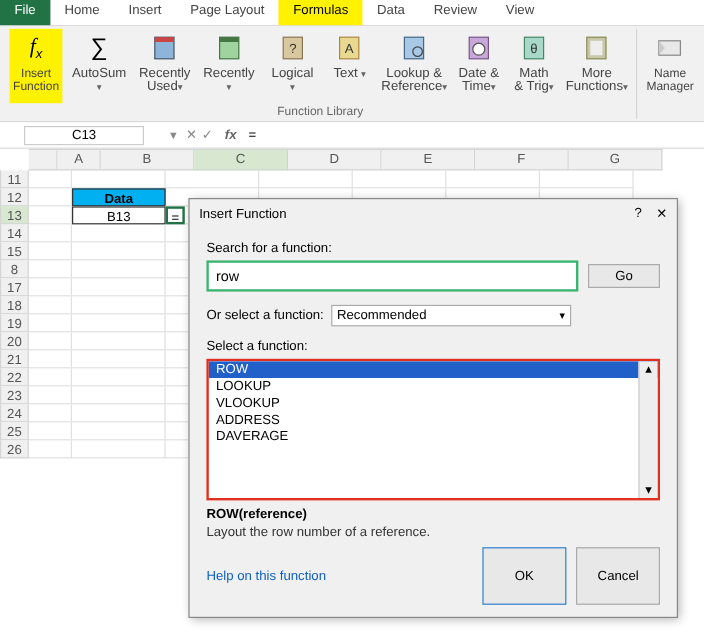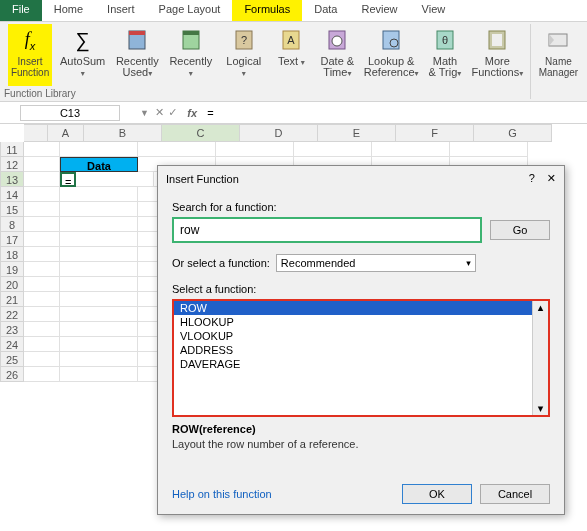--- a/index.html
+++ b/index.html
@@ -5,21 +5,21 @@
 *{margin:0;padding:0;box-sizing:border-box;font-family:"Segoe UI",Tahoma,sans-serif;font-size:11px}
 body{background:#fff;width:587px;height:531px;overflow:hidden;position:relative}
 .ribbon-tabs{display:flex;height:22px;background:#fff;border-bottom:1px solid #d4d4d4}
 .tab{padding:3px 12px;color:#444;cursor:pointer}
 .tab.file{background:#217346;color:#fff;font-weight:400}
 .tab.active{background:#fff200;color:#000}
 .ribbon-body{background:#f1f1f1;height:80px;display:flex;border-bottom:1px solid #d4d4d4;padding:2px 4px}
 .rgroup{display:flex;flex-direction:column;align-items:center;border-right:1px solid #d4d4d4;padding:0 4px;position:relative}
 .rgroup.last{border-right:none}
 .rgroup-items{display:flex;gap:2px;height:62px}
-.rgroup-label{font-size:10px;color:#666;text-align:left;position:absolute;bottom:0;left:0;right:0}
+.rgroup-label{font-size:10px;color:#666;text-align:center;position:absolute;bottom:0;left:0;right:0}
 .rbtn{display:flex;flex-direction:column;align-items:center;justify-content:flex-start;padding:2px 4px;cursor:pointer;min-width:44px}
 .rbtn .ico{width:28px;height:28px;margin-bottom:2px;display:flex;align-items:center;justify-content:center}
 .rbtn .lbl{font-size:10px;text-align:center;line-height:11px;color:#444}
 .rbtn.highlight{background:#fff200}
 .dd{font-size:8px;color:#666}
 .formula-bar{display:flex;align-items:center;height:22px;border-bottom:1px solid #d4d4d4;background:#fff}
 .namebox{width:100px;text-align:center;border:1px solid #ccc;margin:0 20px;background:#fff;padding:1px}
 .fb-btns{display:flex;gap:4px;padding:0 6px;color:#888}
 .fb-btns span{cursor:pointer}
 .fx{font-style:italic;font-weight:bold;color:#666;padding:0 4px}
@@ -49,21 +49,21 @@
 .cat-sel{flex:1;max-width:200px;border:1px solid #aaa;background:#fff;padding:2px 4px;font-size:11px;display:flex;justify-content:space-between;align-items:center}
 .fn-list{border:2.5px solid #e03020;background:#fff;height:118px;overflow:hidden;position:relative;margin-bottom:6px}
 .fn-item{padding:1px 6px;font-size:11px}
 .fn-item.sel{background:#2060c8;color:#fff}
 .fn-sb{position:absolute;right:0;top:0;bottom:0;width:16px;background:#eee;display:flex;flex-direction:column;justify-content:space-between;align-items:center;font-size:9px;border-left:1px solid #ccc}
 .fn-desc .sig{font-weight:bold;font-size:11px;margin-bottom:3px}
 .fn-desc .txt{font-size:11px;color:#333}
 .dlg-foot{position:absolute;bottom:10px;left:14px;right:14px;display:flex;justify-content:space-between;align-items:center}
 .help-link{color:#1060c0;font-size:11px;cursor:pointer}
 .dlg-btns{display:flex;gap:8px}
-.dlg-btn{width:70px;padding:3px;background:#e8e8e8;border:1px solid #aaa;text-align:center;cursor:pointer;font-size:11px}
+.dlg-btn{width:70px;padding:17px;background:#e8e8e8;border:1px solid #aaa;text-align:center;cursor:pointer;font-size:11px}
 .dlg-btn.primary{border:1.5px solid #3080d0}
 svg{display:block}
 </style>
 </head>
 <body>
 
 <div class="ribbon-tabs">
  <div class="tab file">File</div>
  <div class="tab">Home</div>
  <div class="tab">Insert</div>
@@ -123,36 +123,36 @@
             <svg width="24" height="24">
               <rect x="4" y="3" width="16" height="18" fill="#e8d890" stroke="#a84"></rect>
               <text x="12" y="16" font-size="11" text-anchor="middle" fill="#333">A</text>
             </svg>
           </div>
     <div class="lbl"><span>Text</span> <span class="dd">▾</span></div>
    </div>
    <div class="rbtn">
     <div class="ico">
             <svg width="24" height="24">
+              <rect x="4" y="3" width="16" height="18" fill="#a8c8e8" stroke="#468"></rect>
+              <circle cx="15" cy="15" r="4" fill="none" stroke="#444"></circle>
+            </svg>
+          </div>
+    <div class="lbl"><span style="white-space:pre-line">Lookup &amp;
+Reference</span><span class="dd">▾</span></div>
+   </div>
+   <div class="rbtn">
+    <div class="ico">
+            <svg width="24" height="24">
               <rect x="4" y="3" width="16" height="18" fill="#c8a8d8" stroke="#758"></rect>
               <circle cx="12" cy="13" r="5" fill="#fff" stroke="#555"></circle>
             </svg>
           </div>
     <div class="lbl"><span style="white-space:pre-line">Date &amp;
 Time</span><span class="dd">▾</span></div>
-   </div>
-   <div class="rbtn">
-    <div class="ico">
-            <svg width="24" height="24">
-              <rect x="4" y="3" width="16" height="18" fill="#a8c8e8" stroke="#468"></rect>
-              <circle cx="15" cy="15" r="4" fill="none" stroke="#444"></circle>
-            </svg>
-          </div>
-    <div class="lbl"><span style="white-space:pre-line">Lookup &amp;
-Reference</span><span class="dd">▾</span></div>
    </div>
    <div class="rbtn">
     <div class="ico">
             <svg width="24" height="24">
               <rect x="4" y="3" width="16" height="18" fill="#a8d8c8" stroke="#486"></rect>
               <text x="12" y="16" font-size="10" text-anchor="middle" fill="#333">θ</text>
             </svg>
           </div>
     <div class="lbl"><span style="white-space:pre-line">Math
 &amp; Trig</span><span class="dd">▾</span></div>
@@ -225,20 +225,21 @@
         <div class="cell th" style="width: 78px;">Data</div>
         <div class="cell" style="width: 78px;"></div>
         <div class="cell" style="width: 78px;"></div>
         <div class="cell" style="width: 78px;"></div>
         <div class="cell" style="width: 78px;"></div>
         <div class="cell" style="width: 78px;"></div>
       </div>
       <div class="row">
         <div class="rowhdr sel">13</div>
         <div class="cell" style="width: 36px;"></div>
+        <div class="cell td" style="width: 78px;">B13</div>
         <div class="cell cur" style="width: 16px;">=</div>
         <div class="cell" style="width: 78px;"></div>
         <div class="cell" style="width: 78px;"></div>
         <div class="cell" style="width: 78px;"></div>
         <div class="cell" style="width: 78px;"></div>
       </div>
       <div class="row">
         <div class="rowhdr">14</div>
         <div class="cell" style="width: 36px;"></div>
         <div class="cell" style="width: 78px;"></div>
@@ -388,21 +389,21 @@
   <div class="cat-row">
    <span class="lbl">Or select a function:</span>
    <div class="cat-sel">
     <span>Recommended</span>
     <span style="font-size:9px">▾</span>
    </div>
   </div>
   <div class="lbl">Select a function:</div>
   <div class="fn-list">
    <div class="fn-item sel">ROW</div>
-   <div class="fn-item">HLOOKUP</div>
+   <div class="fn-item">LOOKUP</div>
    <div class="fn-item">VLOOKUP</div>
    <div class="fn-item">ADDRESS</div>
    <div class="fn-item">DAVERAGE</div>
    <div class="fn-sb">
           <span>▴</span>
           <span>▾</span>
         </div>
   </div>
   <div class="fn-desc">
    <div class="sig">ROW(reference)</div>

